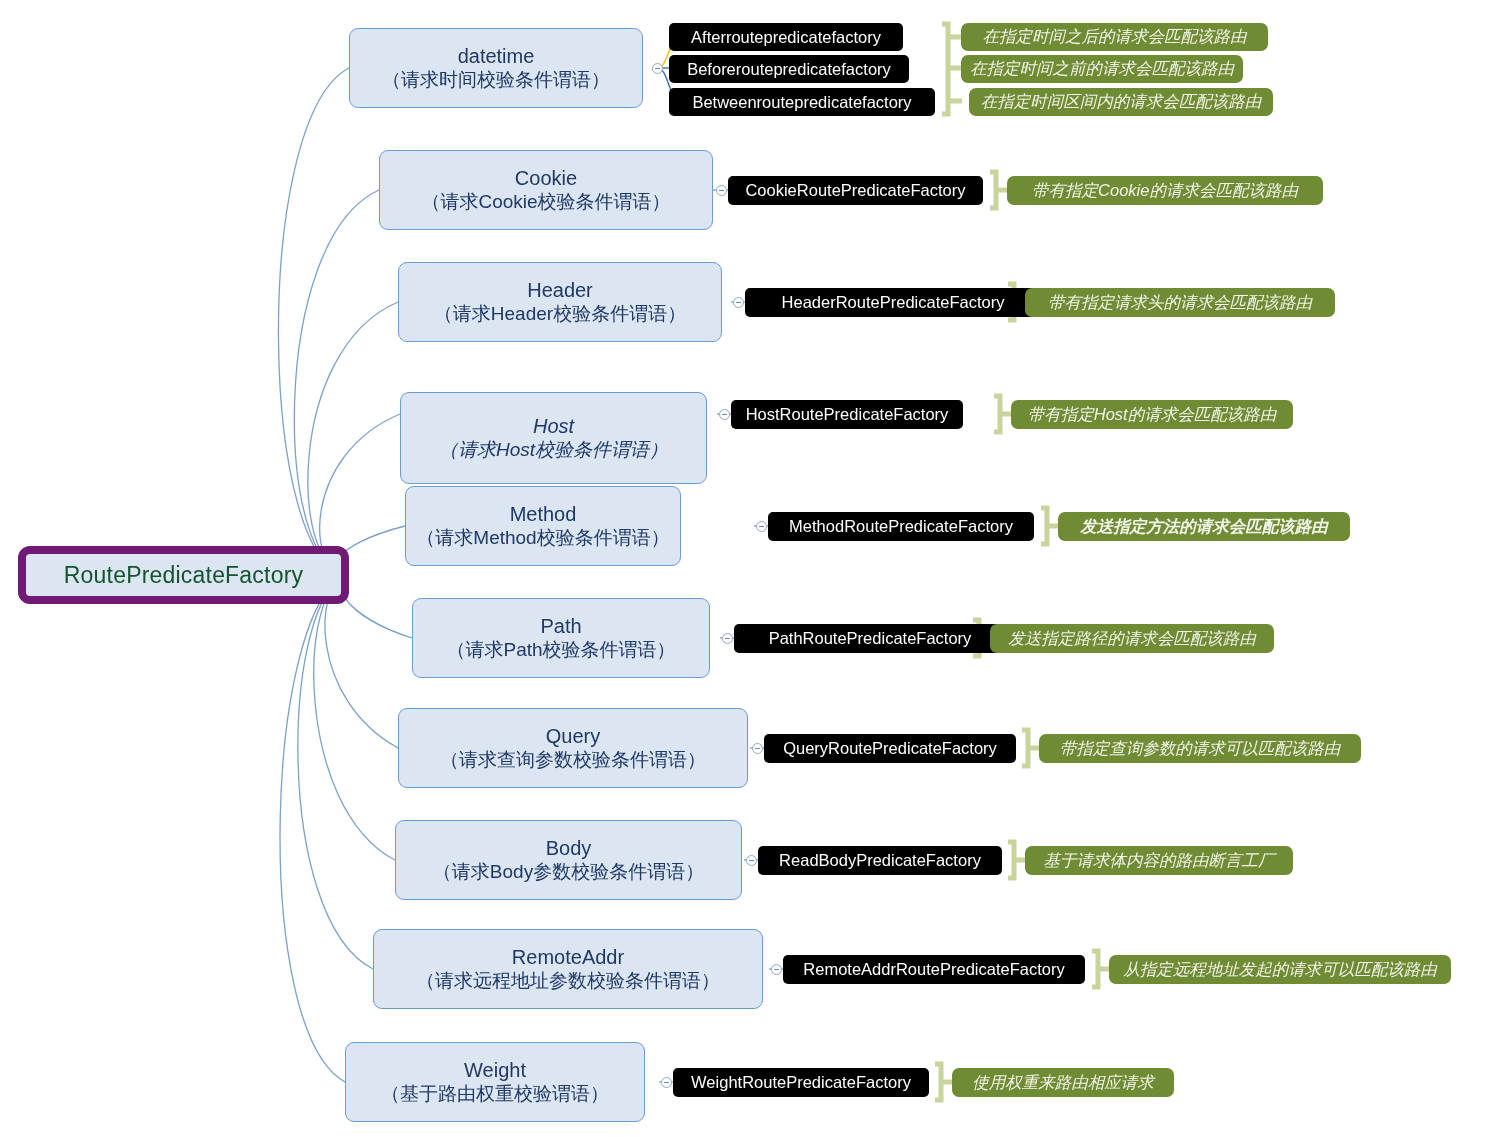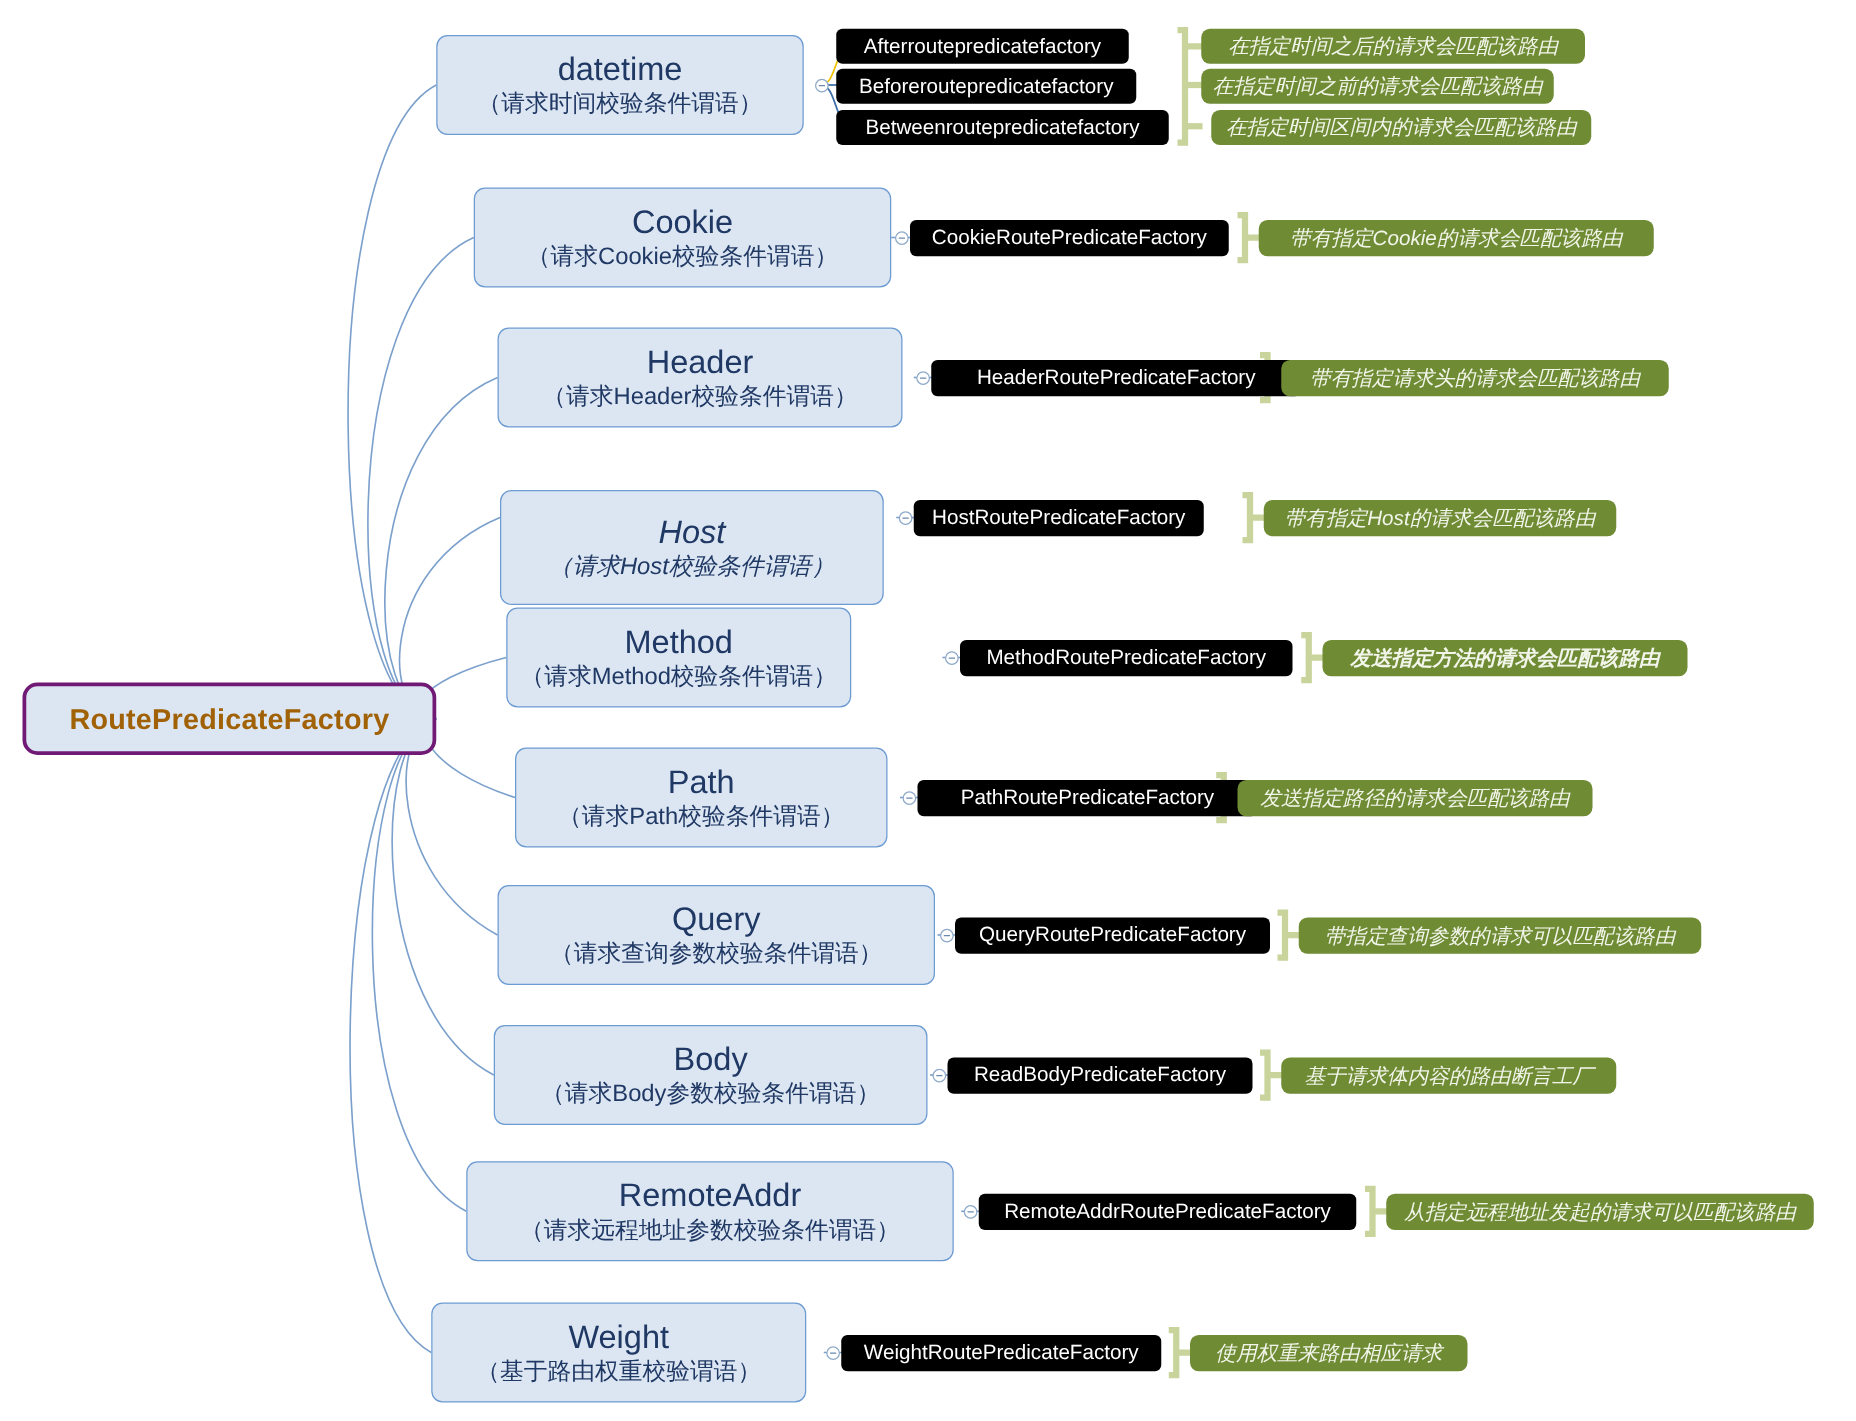--- a/index.html
+++ b/index.html
@@ -24,27 +24,27 @@
     width: 1485px;
     height: 1137px;
     pointer-events: none;
   }
 
   
   .root-node {
     position: absolute;
     box-sizing: border-box;
     background: #dce6f2;
-    border: 3px solid #701a75;
+    border: 8px solid #701a75;
     border-radius: 12px;
     display: flex;
     align-items: center;
     justify-content: center;
-    color: #a16207;
-    font-weight: bold;
+    color: #14532d;
+    font-weight: normal;
     font-size: 23px;
     letter-spacing: 0.2px;
     white-space: nowrap;
   }
 
   
   .branch-node {
     position: absolute;
     box-sizing: border-box;
     background: #dce6f2;
@@ -52,21 +52,21 @@
     border-radius: 9px;
     display: flex;
     flex-direction: column;
     align-items: center;
     justify-content: center;
     color: #1f3864;
     text-align: center;
     padding: 4px 10px;
   }
   .branch-title {
-    font-size: 26px;
+    font-size: 20px;
     line-height: 1.22;
     white-space: nowrap;
   }
   .branch-sub {
     font-size: 19px;
     line-height: 1.25;
     white-space: nowrap;
   }
 
   

